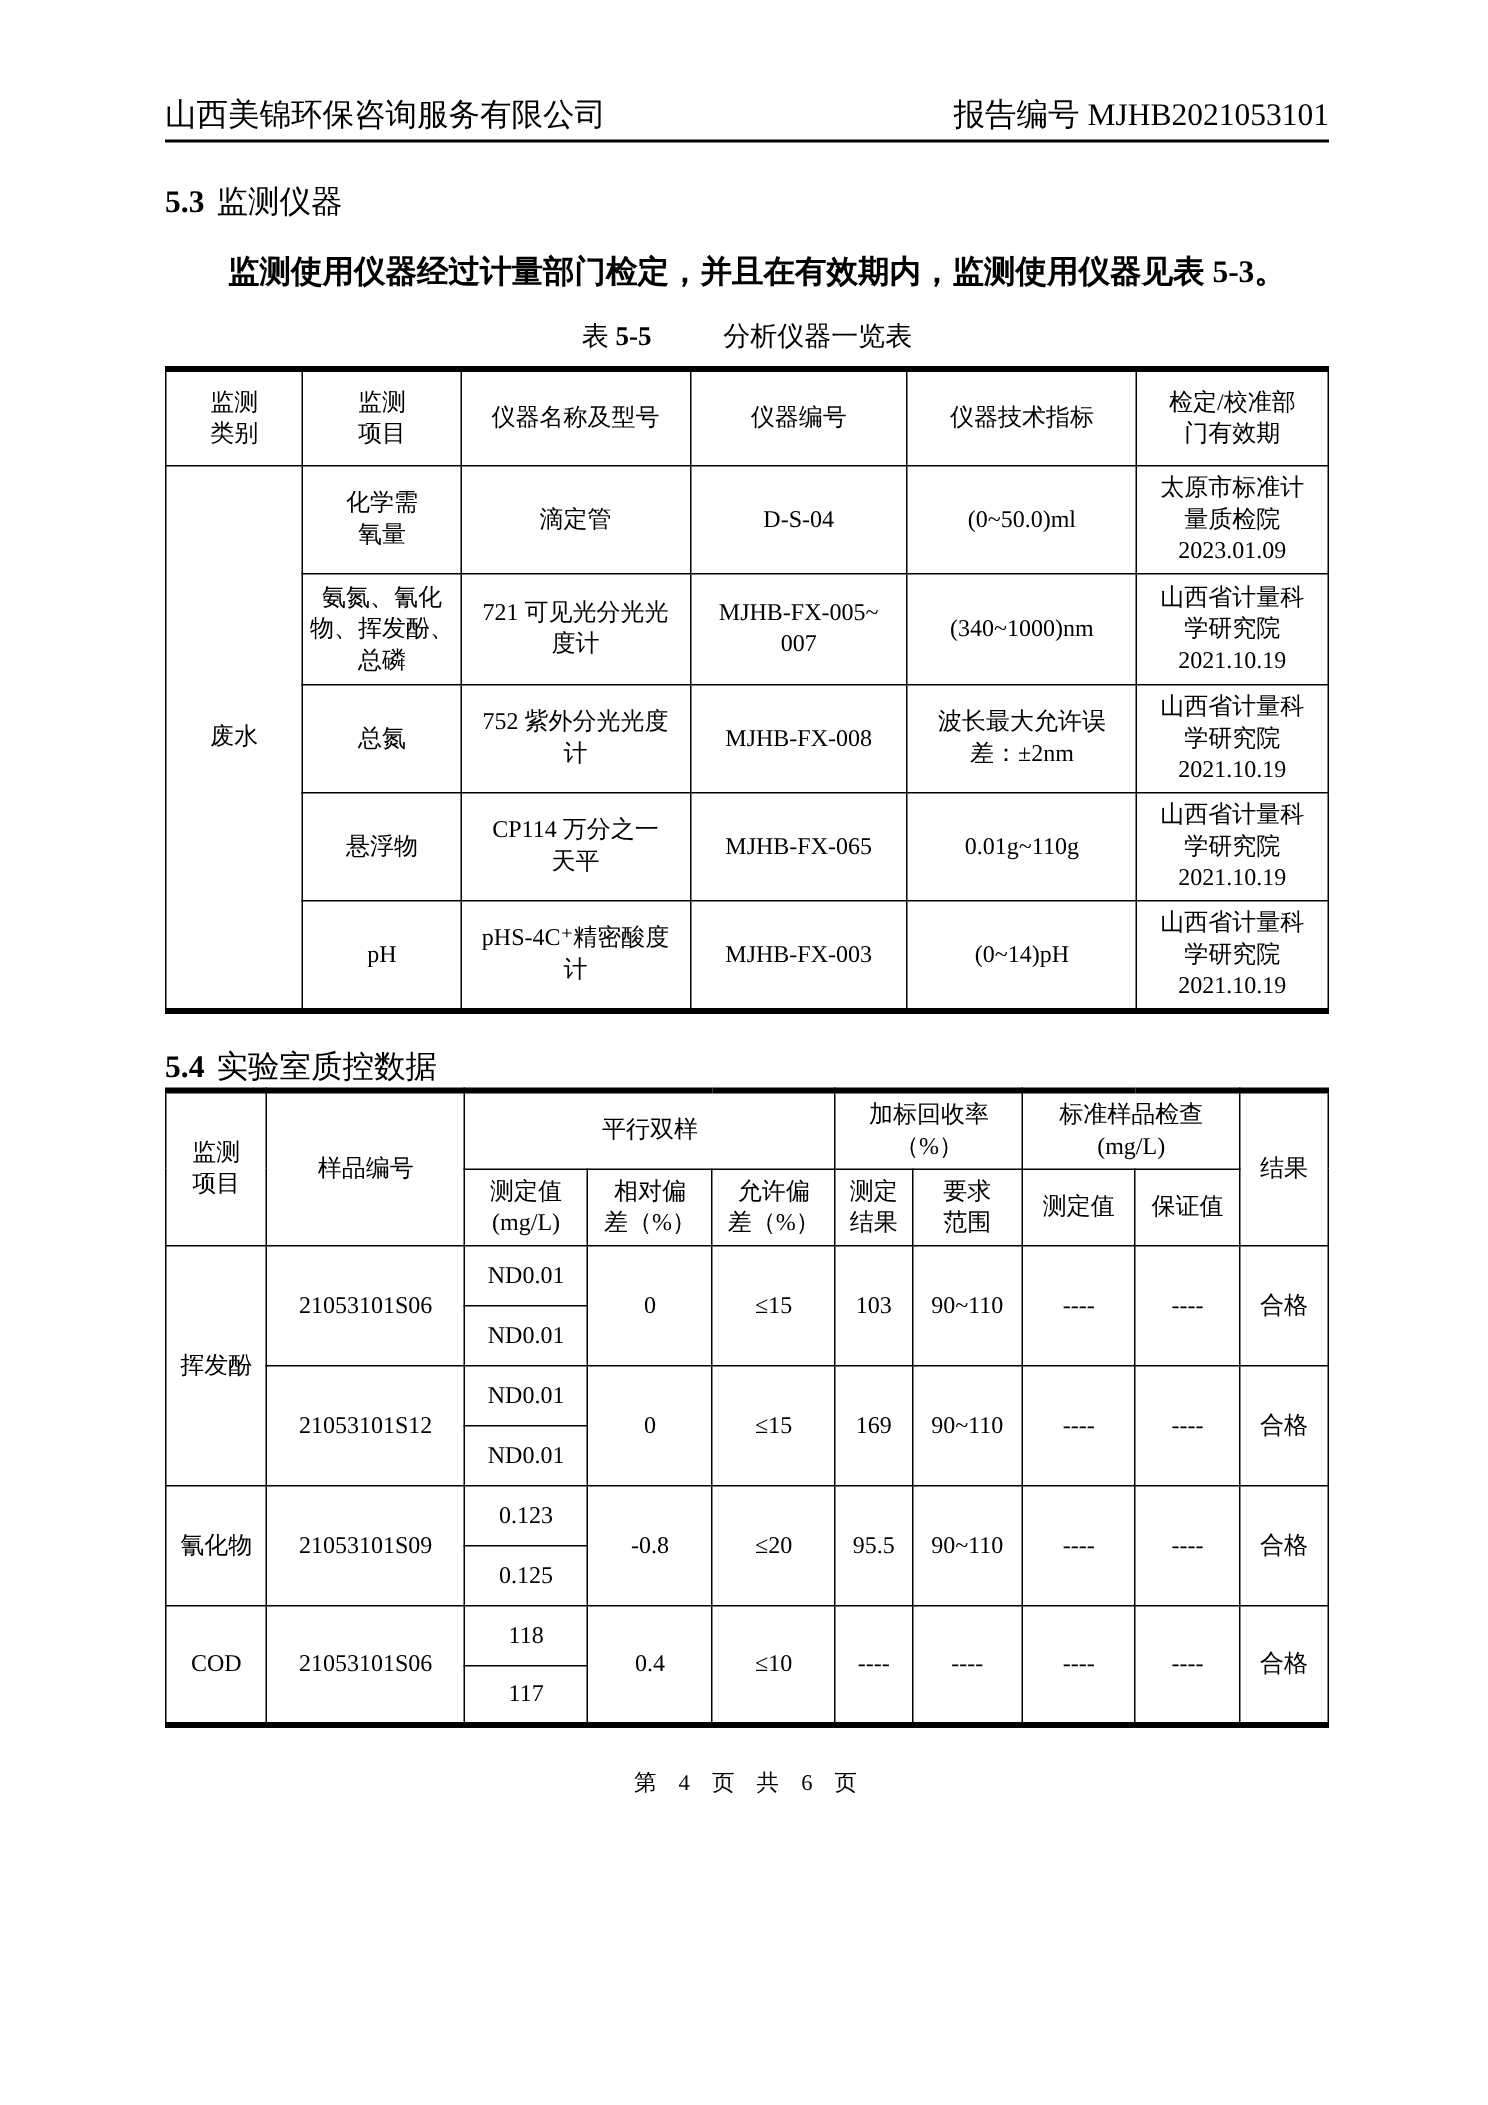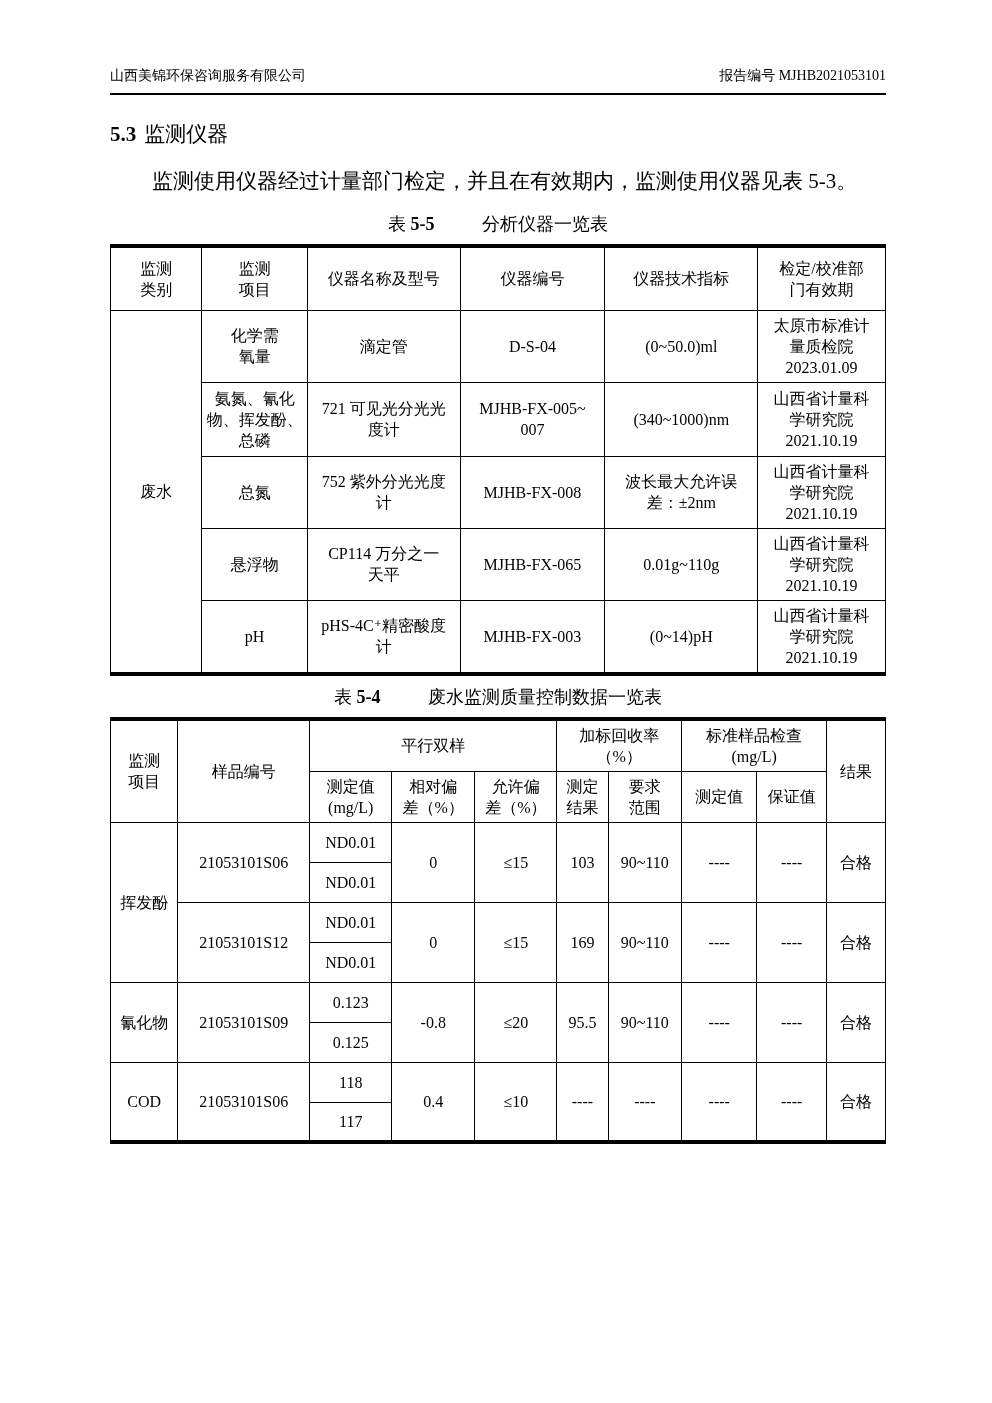--- a/index.html
+++ b/index.html
@@ -11,36 +11,37 @@
     font-family: "Liberation Serif", "DejaVu Serif", serif;
     overflow: hidden;
   }
   .page {
     width: 992px; height: 1403px;
     padding: 66px 106px 0 110px;
   }
   
   .doc-header {
     display: flex; justify-content: space-between; align-items: center;
-    font-size: 14px; line-height: 20px;
+    font-size: 21px; line-height: 20px;
     border-bottom: 2px solid #000;
     padding-bottom: 7px;
   }
   
   .sec-heading {
     margin-top: 25px;
     font-size: 21px; line-height: 28px;
     font-weight: normal;
   }
   .sec-heading .num { font-weight: bold; margin-right: 8px; }
   .body-par {
     margin: 11px 0 0 0;
     font-size: 21px; line-height: 44px;
     text-indent: 2em;
     text-align: justify;
+    font-weight: bold;
   }
   
   .tbl-caption {
     text-align: center;
     font-size: 18px; line-height: 24px;
     margin: 9px 0 8px 0;
   }
   .tbl-caption .cap-word { }
   .tbl-caption .cap-num { font-weight: bold; }
   .tbl-caption .cap-title { margin-left: 2.4em; }
@@ -170,26 +171,24 @@
 计</td>
         <td>MJHB-FX-003</td>
         <td>(0~14)pH</td>
         <td>山西省计量科
 学研究院
 2021.10.19</td>
       </tr>
     </tbody>
   </table>
 
-
-  <div class="tbl-caption">
-    <span class="cap-word">表</span>
-    <span class="cap-num">5-4</span>
-    <span class="cap-title">废水监测质量控制数据一览表</span>
-  </div>
+  <div class="sec-heading" style="margin-top:21px;">
+    <span class="num">5.4</span><span>实验室质控数据</span>
+  </div>
+
 
   <table class="t54">
     <colgroup>
       <col style="width:8.7%">
         <col style="width:17.0%">
         <col style="width:10.6%">
       <col style="width:10.7%">
         <col style="width:10.6%">
         <col style="width:6.6%">
       <col style="width:9.5%">
@@ -284,14 +283,15 @@
         <td rowspan="2">----</td>
         <td rowspan="2">----</td>
         <td rowspan="2">合格</td>
       </tr>
       <tr>
         <td>117</td>
       </tr>
     </tbody>
   </table>
 
+  <div class="page-footer">第 4 页 共 6 页</div>
 
 </div>
 
 </body></html>

